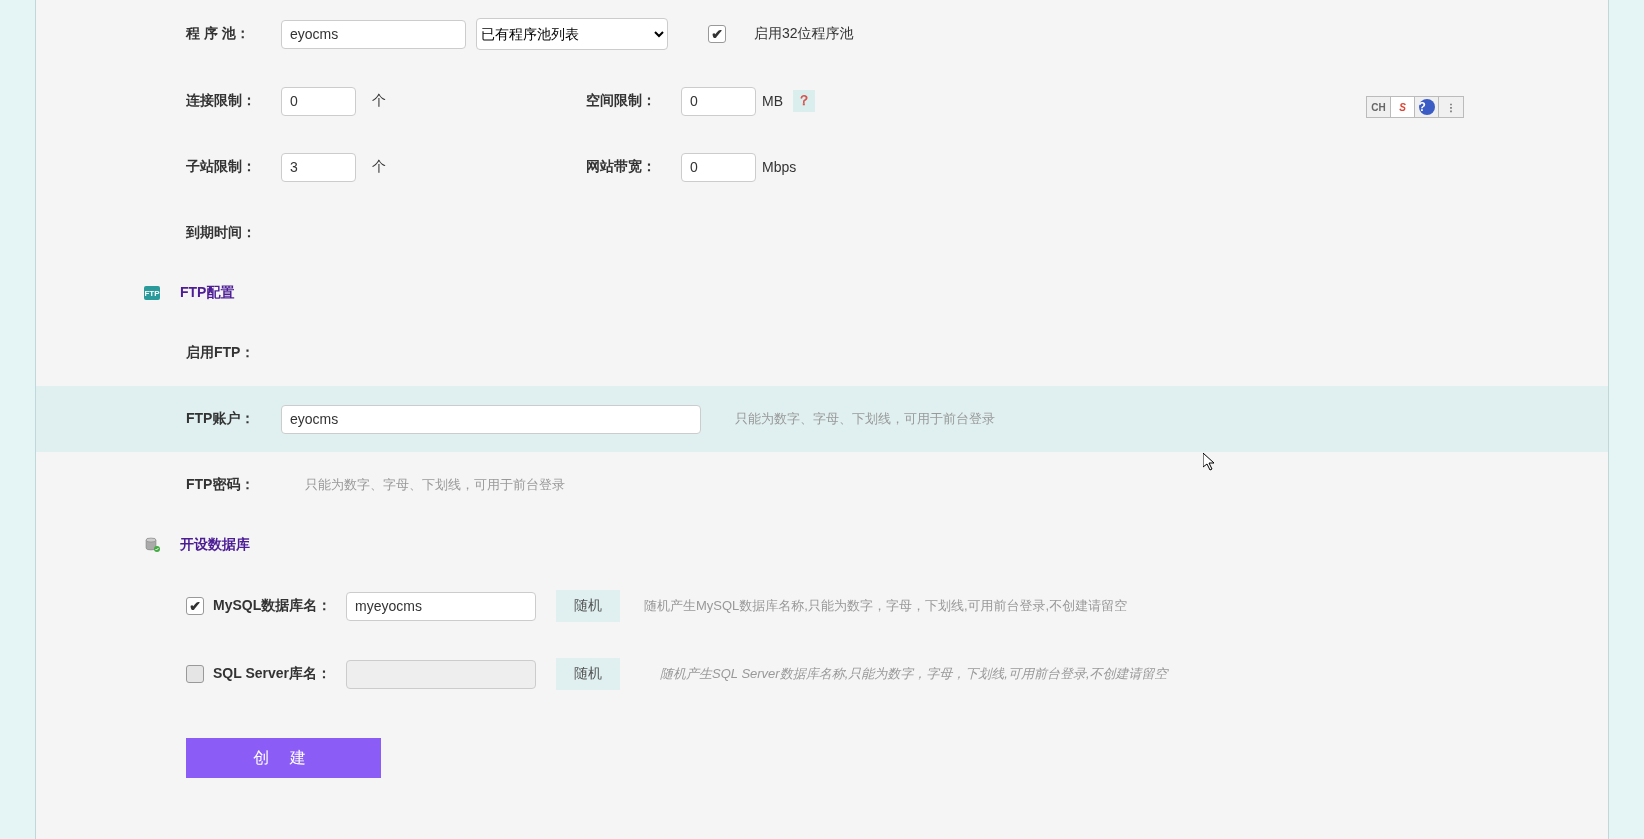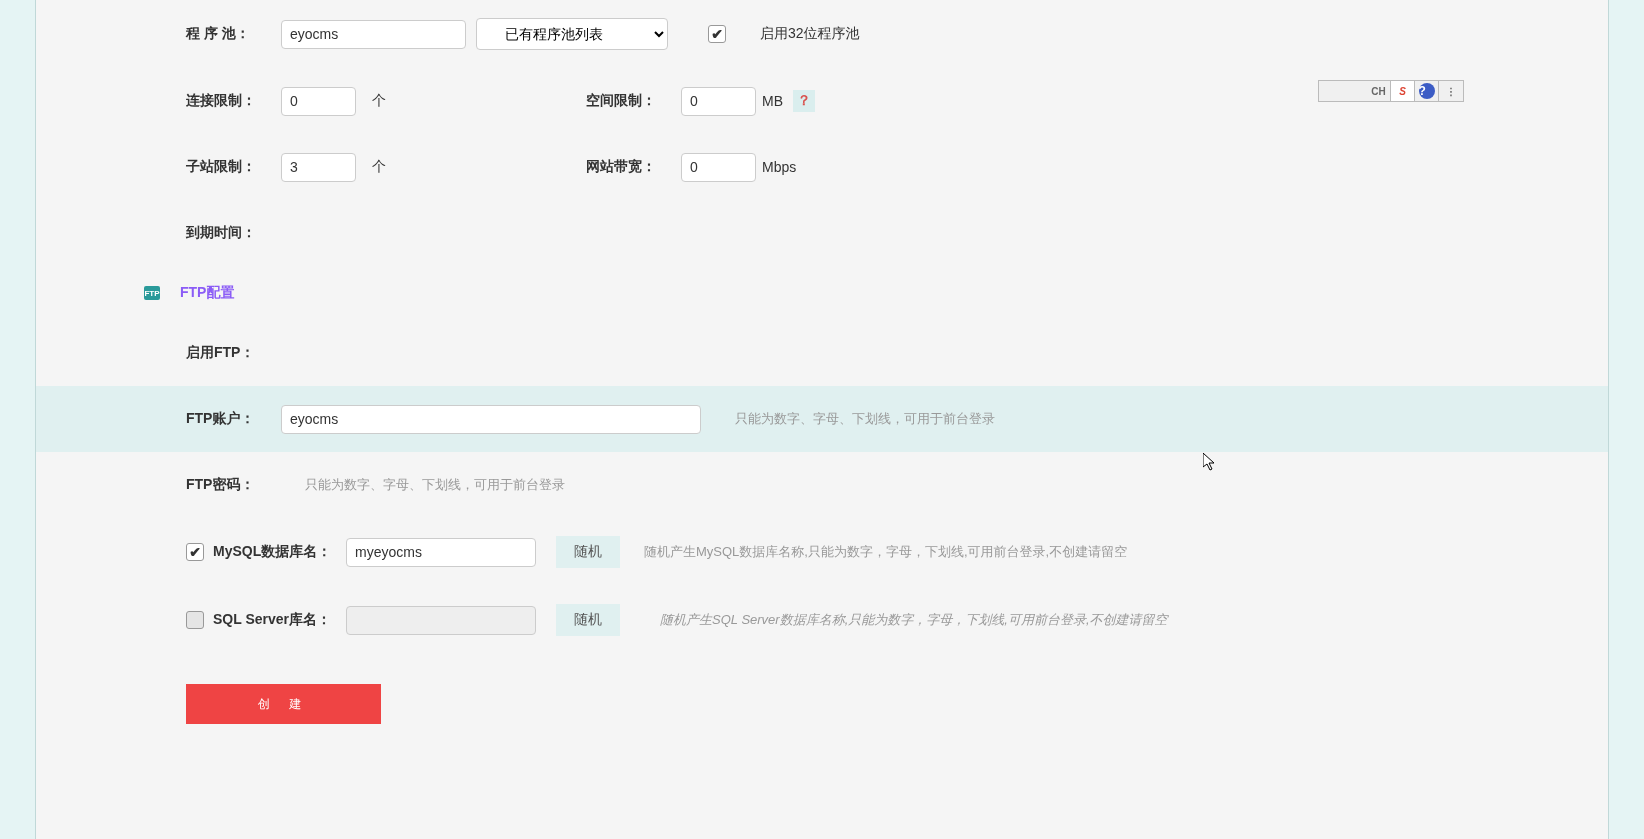--- a/index.html
+++ b/index.html
@@ -53,21 +53,21 @@
       background: #fff;
     }
     .input-sm { width: 75px; }
     .input-md { width: 185px; }
     .input-lg { width: 420px; }
     .input-xs { width: 110px; }
     .input-mdl { width: 190px; }
     
     select {
       height: 32px;
-      padding: 4px 24px;
+      padding: 4px 0;
       border: 1px solid #ccc;
       border-radius: 4px;
       font-size: 14px;
       background: #fff;
       width: 192px;
     }
     .checkbox {
       width: 18px;
       height: 18px;
       border: 1px solid #999;
@@ -109,21 +109,21 @@
       font-size: 13px;
       margin-left: 24px;
     }
     .section-header {
       display: flex;
       align-items: center;
       gap: 20px;
       padding: 18px 7px 18px 108px;
     }
     .section-title {
-      color: #8b5cf6;
+      color: #4c1d95;
       font-weight: bold;
       font-size: 14px;
     }
     .second-col {
       display: flex;
       align-items: center;
       margin-left: 200px;
     }
     .second-col .label {
       width: 95px;
@@ -140,41 +140,40 @@
       font-size: 14px;
       cursor: pointer;
       margin-left: 20px;
     }
     .btn-create {
       display: inline-flex;
       align-items: center;
       justify-content: center;
       height: 40px;
       width: 195px;
-      background: #ef4444;
+      background: #8b5cf6;
       border: none;
       color: #fff;
-      font-size: 12px;
+      font-size: 16px;
       letter-spacing: 8px;
       cursor: pointer;
       margin-top: 10px;
       text-align: right;
     }
     .submit-row {
       padding: 20px 0 0 150px;
     }
     .lang-toolbar {
       position: fixed;
-      top: 80px;
+      top: 96px;
       right: 180px;
       display: flex;
       background: #f0f0f0;
       border: 1px solid #bbb;
       height: 22px;
-      padding-left: 48px;
     }
     .lang-toolbar .lang-btn {
       width: 24px;
       height: 20px;
       display: inline-flex;
       align-items: center;
       justify-content: center;
       border-right: 1px solid #bbb;
       font-size: 10px;
       font-weight: bold;
@@ -218,21 +217,21 @@
 
     <div class="form-row">
       <span class="label">程 序 池：</span>
       <div class="field-group">
         <input type="text" class="input-md" value="eyocms" style="">
         <select>
           <option>已有程序池列表</option>
         </select>
         <span style="width:20px"></span>
         <span class="checkbox checked"></span>
-        <span style="margin-left:24px;">启用32位程序池</span>
+        <span style="margin-left:18px;">启用32位程序池</span>
       </div>
     </div>
 
     <div class="form-row">
       <span class="label">连接限制：</span>
       <div class="field-group">
         <input type="text" class="input-sm" value="0" style="">
         <span class="unit">个</span>
       </div>
       <div class="second-col">
@@ -277,20 +276,30 @@
       </div>
     </div>
 
     <div class="form-row">
       <span class="label">FTP密码：</span>
       <div class="field-group">
         <span class="hint">只能为数字、字母、下划线，可用于前台登录</span>
       </div>
     </div>
 
+    <div class="section-header">
+      <svg class="db-icon-svg" viewBox="0 0 16 16">
+        <ellipse cx="7" cy="3" rx="5" ry="2" fill="#888"></ellipse>
+        <path d="M2 3 v8 a5 2 0 0 0 10 0 v-8" fill="#aaa" stroke="#777" stroke-width="0.5"></path>
+        <ellipse cx="7" cy="3" rx="5" ry="2" fill="#ccc" stroke="#777" stroke-width="0.5"></ellipse>
+        <circle cx="13" cy="12" r="3" fill="#4a4"></circle>
+        <path d="M11.5 12 l1 1 l2 -2" stroke="#fff" stroke-width="1" fill="none"></path>
+      </svg>
+      <span class="section-title">开设数据库</span>
+    </div>
 
     <div class="form-row">
       <div class="checkbox-label-row">
         <span class="checkbox checked"></span>
         <span style="font-weight:bold;">MySQL数据库名：</span>
       </div>
       <input type="text" class="input-mdl" value="myeyocms" style="">
       <button class="btn-random">随机</button>
       <span class="hint" style="">随机产生MySQL数据库名称,只能为数字，字母，下划线,可用前台登录,不创建请留空</span>
     </div>

